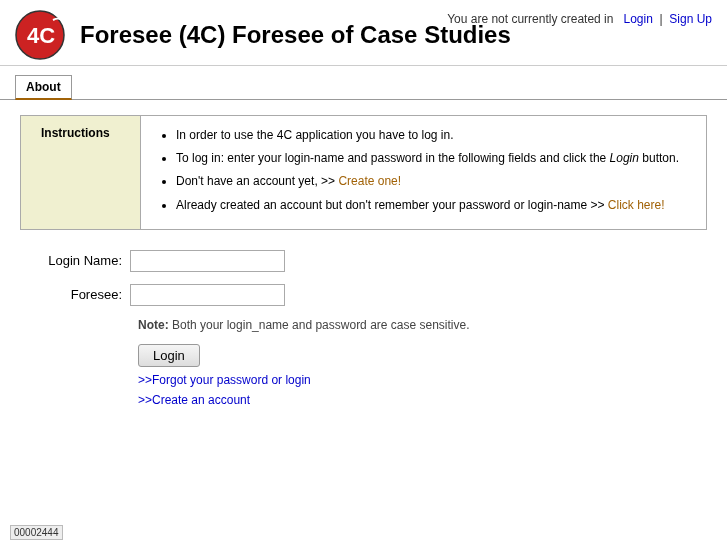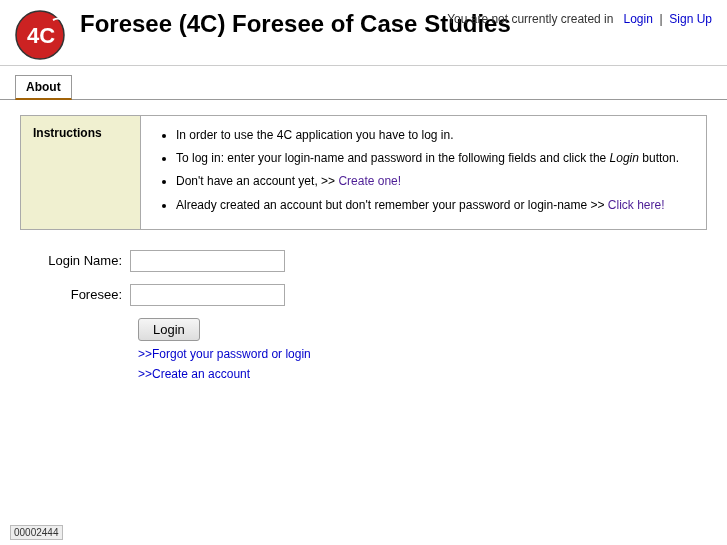--- a/index.html
+++ b/index.html
@@ -5,20 +5,21 @@
     * { box-sizing: border-box; margin: 0; padding: 0; }
     body {
       font-family: Arial, Helvetica, sans-serif;
       font-size: 13px;
       background: #fff;
       color: #000;
     }
     
     #header {
       display: flex;
+      align-items: center;
       padding: 10px 15px 5px 15px;
       border-bottom: 1px solid #ccc;
     }
     #logo {
       width: 50px;
       height: 50px;
       margin-right: 15px;
       flex-shrink: 0;
     }
     #site-title {
@@ -66,40 +67,40 @@
     }
     
     #instructions-box {
       border: 1px solid #aaa;
       display: flex;
       margin-bottom: 20px;
       background: #fff;
     }
     #instructions-label {
       background: #f0f0d0;
-      padding: 10px 12px;
+      padding: 10px 20px;
       font-weight: bold;
       font-size: 12px;
       min-width: 120px;
       border-right: 1px solid #aaa;
     }
     #instructions-content {
       padding: 10px 15px;
       line-height: 1.6;
       font-size: 12px;
     }
     #instructions-content ul {
       list-style: disc;
       padding-left: 20px;
     }
     #instructions-content ul li {
       margin-bottom: 4px;
     }
     #instructions-content a {
-      color: #4c1d95;
+      color: #a16207;
       text-decoration: none;
     }
     
     #login-form {
       padding-left: 20px;
     }
     .form-row {
       display: flex;
       align-items: center;
       margin-bottom: 12px;
@@ -205,20 +206,23 @@
 
   <div id="login-form">
     <div class="form-row">
       <label class="form-label">Login Name:</label>
       <input type="text" class="form-input" style="">
     </div>
     <div class="form-row">
       <label class="form-label">Foresee:</label>
       <input type="password" class="form-input" style="">
     </div>
+    <div id="note-text">
+      <span class="note-bold">Note:</span><span> Both your login_name and password are case sensitive.</span>
+    </div>
     <button id="login-button">Login</button>
     <div id="form-links">
       <a href="#">&gt;&gt;Forgot your password or login</a>
       <a href="#">&gt;&gt;Create an account</a>
     </div>
   </div>
 
 </div>
 
 <div id="footer">00002444</div>

